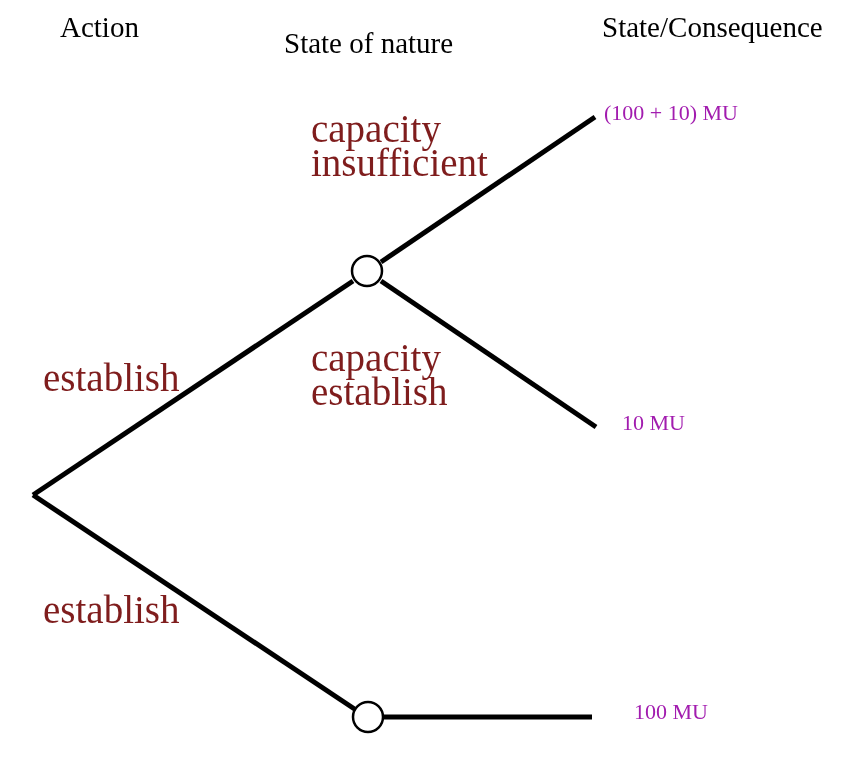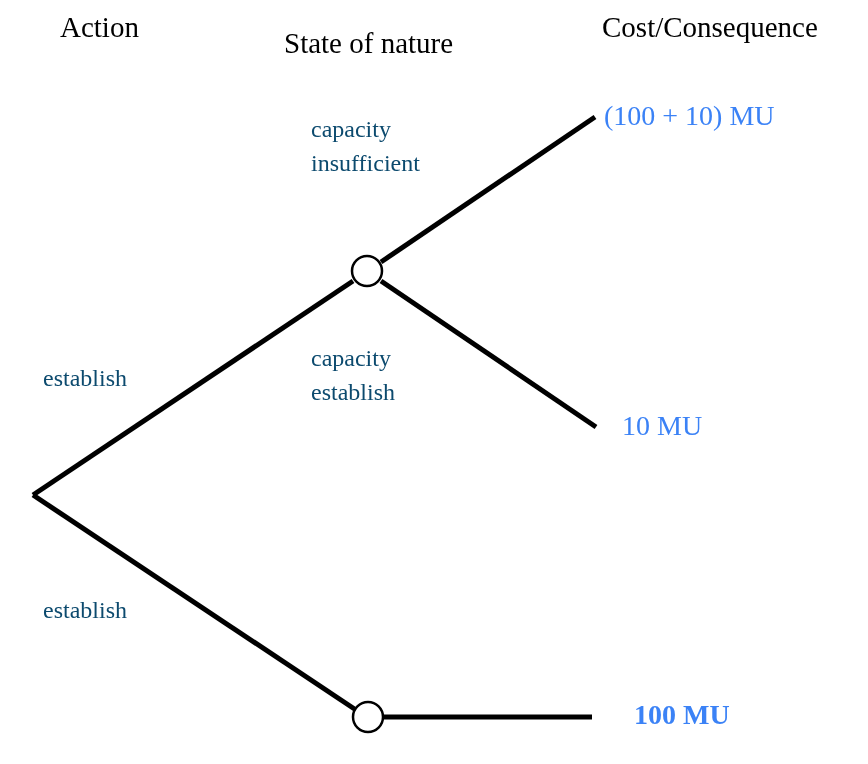--- a/index.html
+++ b/index.html
@@ -33,49 +33,49 @@
   }
   .col-header {
     position: absolute;
     font-size: 29px;
     line-height: 1;
     white-space: nowrap;
     color: #000;
   }
   .tree-label {
     position: absolute;
-    font-size: 24px;
+    font-size: 39px;
     line-height: 34px;
     white-space: nowrap;
-    color: #0c4a6e;
+    color: #7f1d1d;
   }
   .outcome-label {
     position: absolute;
-    font-size: 28px;
+    font-size: 22px;
     line-height: 1;
     white-space: nowrap;
-    color: #3b82f6;
+    color: #a21caf;
   }
   .label-line {
     display: block;
   }
 </style>
 </head>
 <body>
 
 <div id="diagram-root">
 
   <div class="col-header" style="left:60px; top:13px;">
     <span>Action</span>
   </div>
   <div class="col-header" style="left:284px; top:13px;margin-top:16px;">
     <span>State of nature</span>
   </div>
   <div class="col-header" style="left:602px; top:13px;">
-    <span>Cost/Consequence</span>
+    <span>State/Consequence</span>
   </div>
 
   <svg id="tree-svg" viewBox="0 0 868 764">
     <g>
       <line x1="33" y1="495" x2="353" y2="281" stroke="#000000" stroke-width="5" stroke-linecap="butt"></line>
       <line x1="33" y1="495" x2="356" y2="710" stroke="#000000" stroke-width="5" stroke-linecap="butt"></line>
       <line x1="381" y1="262" x2="595" y2="117" stroke="#000000" stroke-width="5" stroke-linecap="butt"></line>
       <line x1="381" y1="281" x2="596" y2="427" stroke="#000000" stroke-width="5" stroke-linecap="butt"></line>
       <line x1="383" y1="717" x2="592" y2="717" stroke="#000000" stroke-width="5" stroke-linecap="butt"></line>
     </g>
@@ -98,15 +98,15 @@
     <span class="label-line">insufficient</span>
   </div>
 
   <div class="tree-label" style="left:311px; top:341px;">
     <span class="label-line">capacity</span>
     <span class="label-line">establish</span>
   </div>
 
   <div class="outcome-label" style="left:604px; top:102px;">(100 + 10) MU</div>
   <div class="outcome-label" style="left:622px; top:412px;text-align:right;">10 MU</div>
-  <div class="outcome-label" style="left:634px; top:701px;font-weight:bold;">100 MU</div>
+  <div class="outcome-label" style="left:634px; top:701px;">100 MU</div>
 
 </div>
 
 </body></html>

